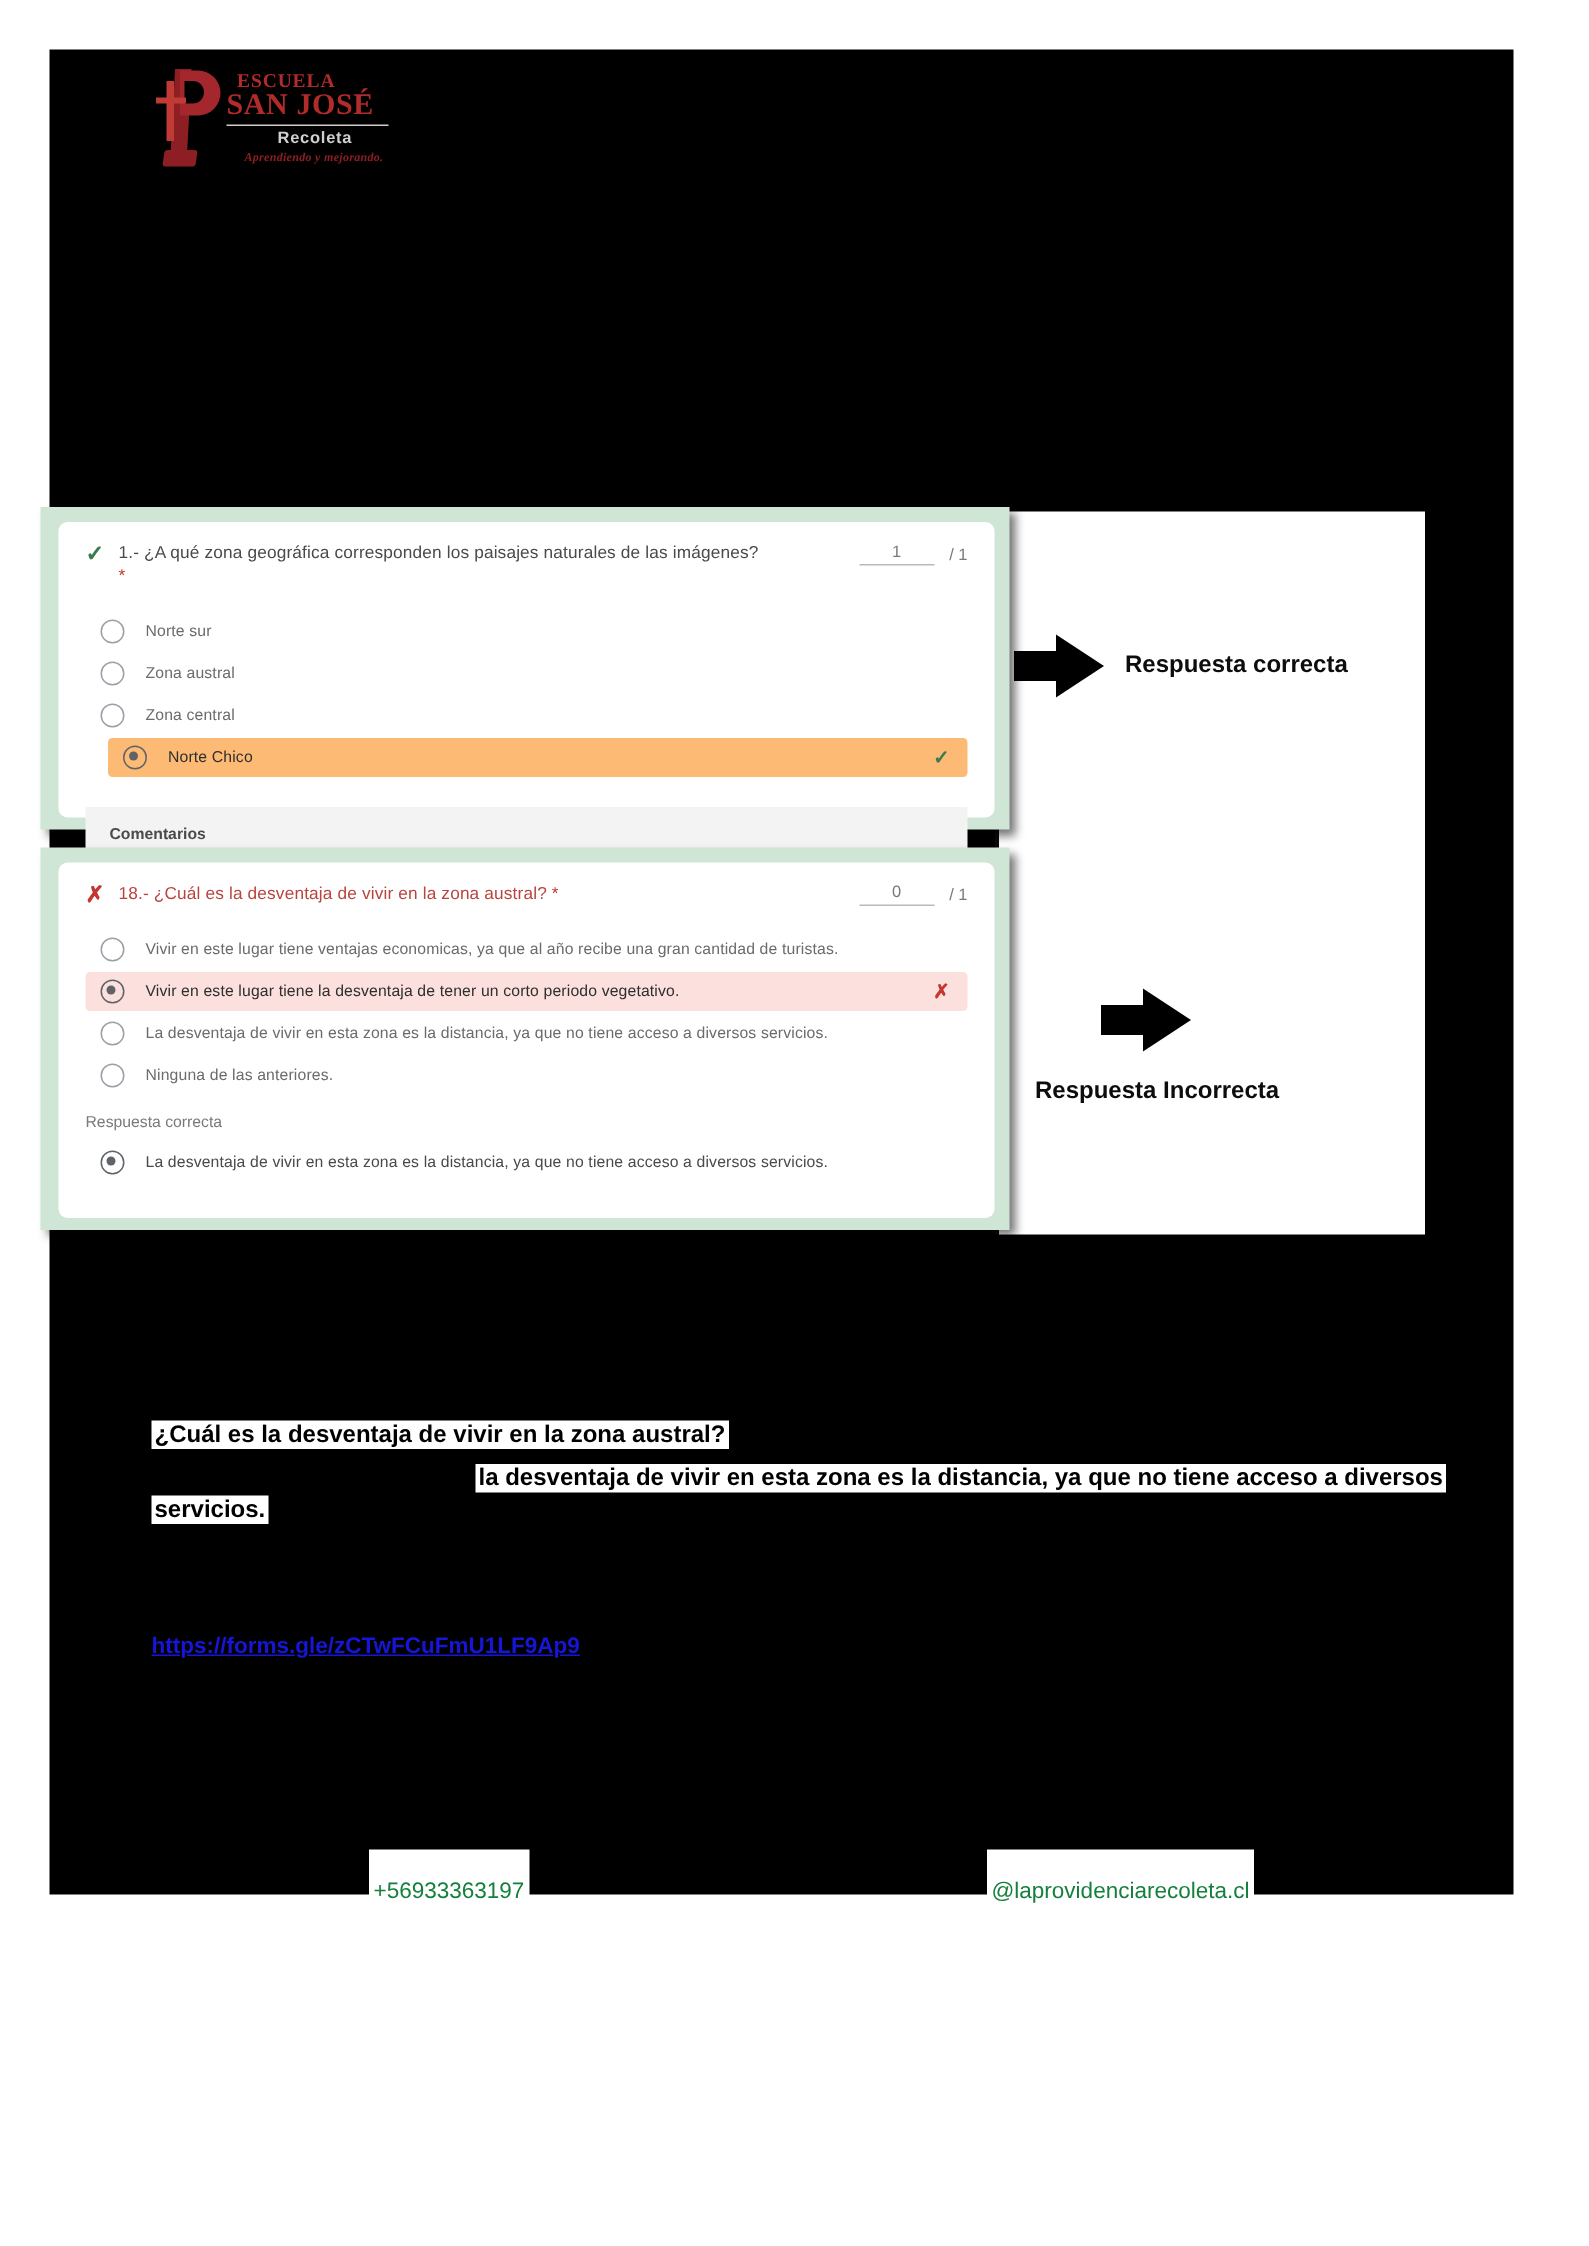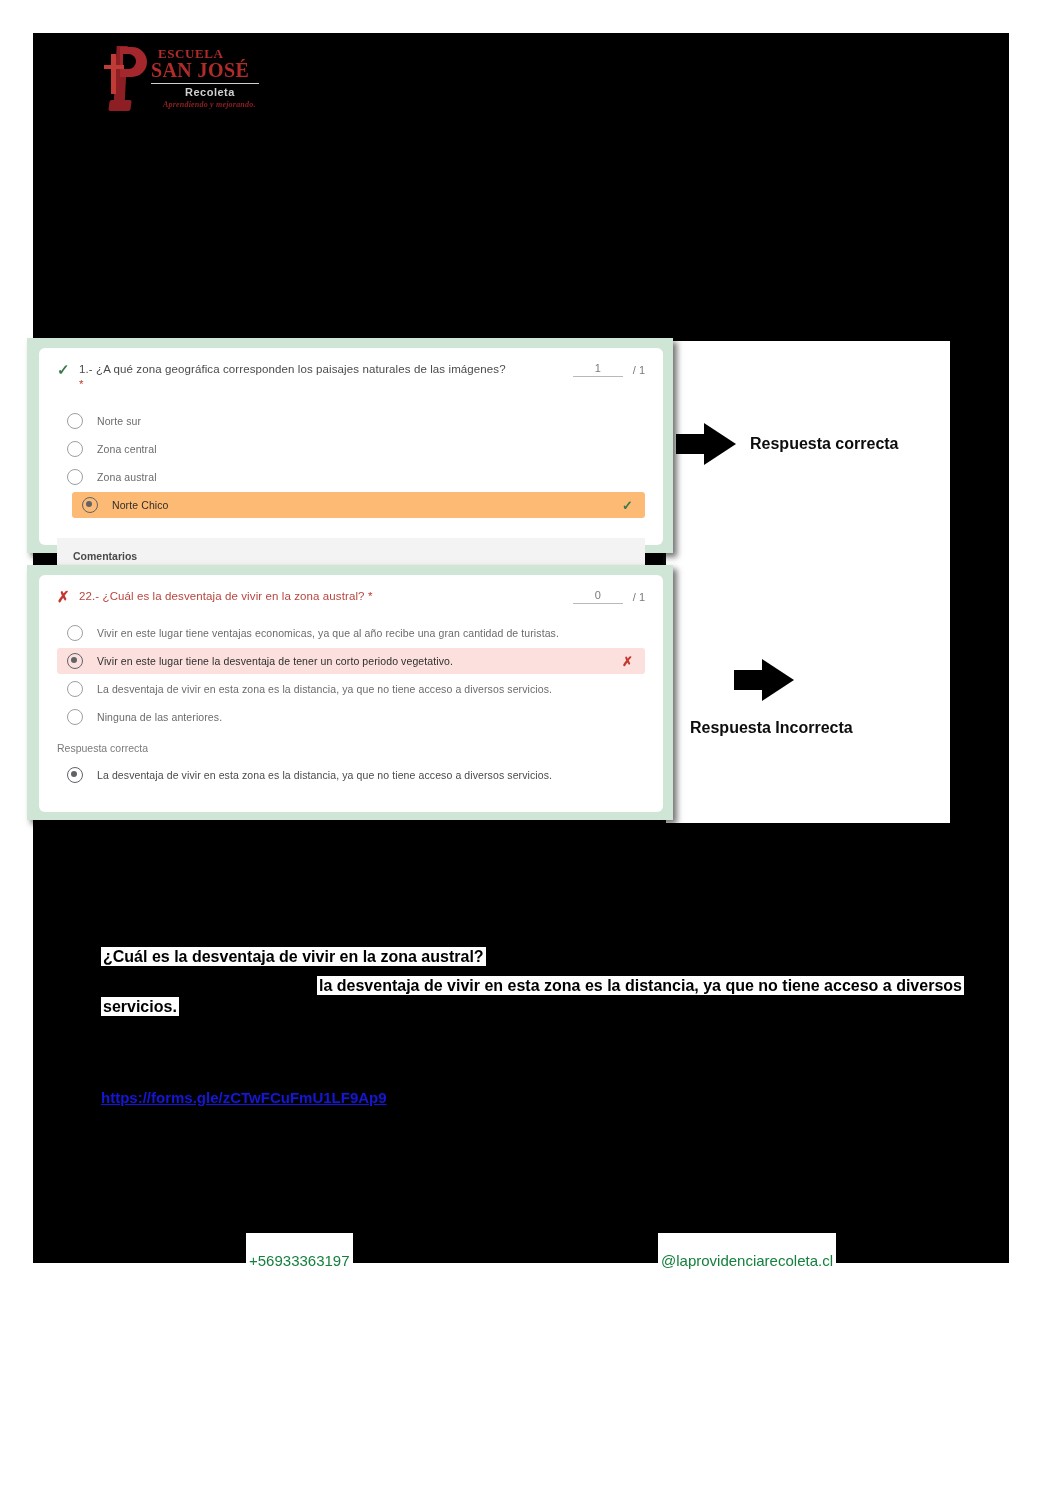--- a/index.html
+++ b/index.html
@@ -218,45 +218,45 @@
         <span>/ 1</span>
       </div>
     </div>
     <div class="opts">
       <div class="opt">
         <span class="radio"></span>
         <span class="opt-label">Norte sur</span>
       </div>
       <div class="opt">
         <span class="radio"></span>
+        <span class="opt-label">Zona austral</span>
+      </div>
+      <div class="opt">
+        <span class="radio"></span>
         <span class="opt-label">Zona central</span>
-      </div>
-      <div class="opt">
-        <span class="radio"></span>
-        <span class="opt-label">Zona austral</span>
       </div>
       <div class="opt sel-ok">
         <span class="radio checked"></span>
         <span class="opt-label">Norte Chico</span>
         <span class="opt-end ok">✓</span>
       </div>
     </div>
     <div class="comments-box">
       <div class="comments-title">Comentarios</div>
       <div class="comments-text">Los paisajes naturales de las imágenes corresponden al Norte Chico</div>
     </div>
   </div>
 </div>
 
 <div class="form-card" style="left:27px;top:565px;width:646px;height:255px;">
   <div class="inner">
     <div class="q-head">
       <div class="q-mark bad">✗</div>
       <div class="q-title bad">
-        <span>22.- ¿Cuál es la desventaja de vivir en la zona austral?</span>
+        <span>18.- ¿Cuál es la desventaja de vivir en la zona austral?</span>
         <span class="q-req">*</span>
       </div>
       <div class="q-score">
         <span class="box">0</span>
         <span>/ 1</span>
       </div>
     </div>
     <div class="opts">
       <div class="opt">
         <span class="radio"></span>

